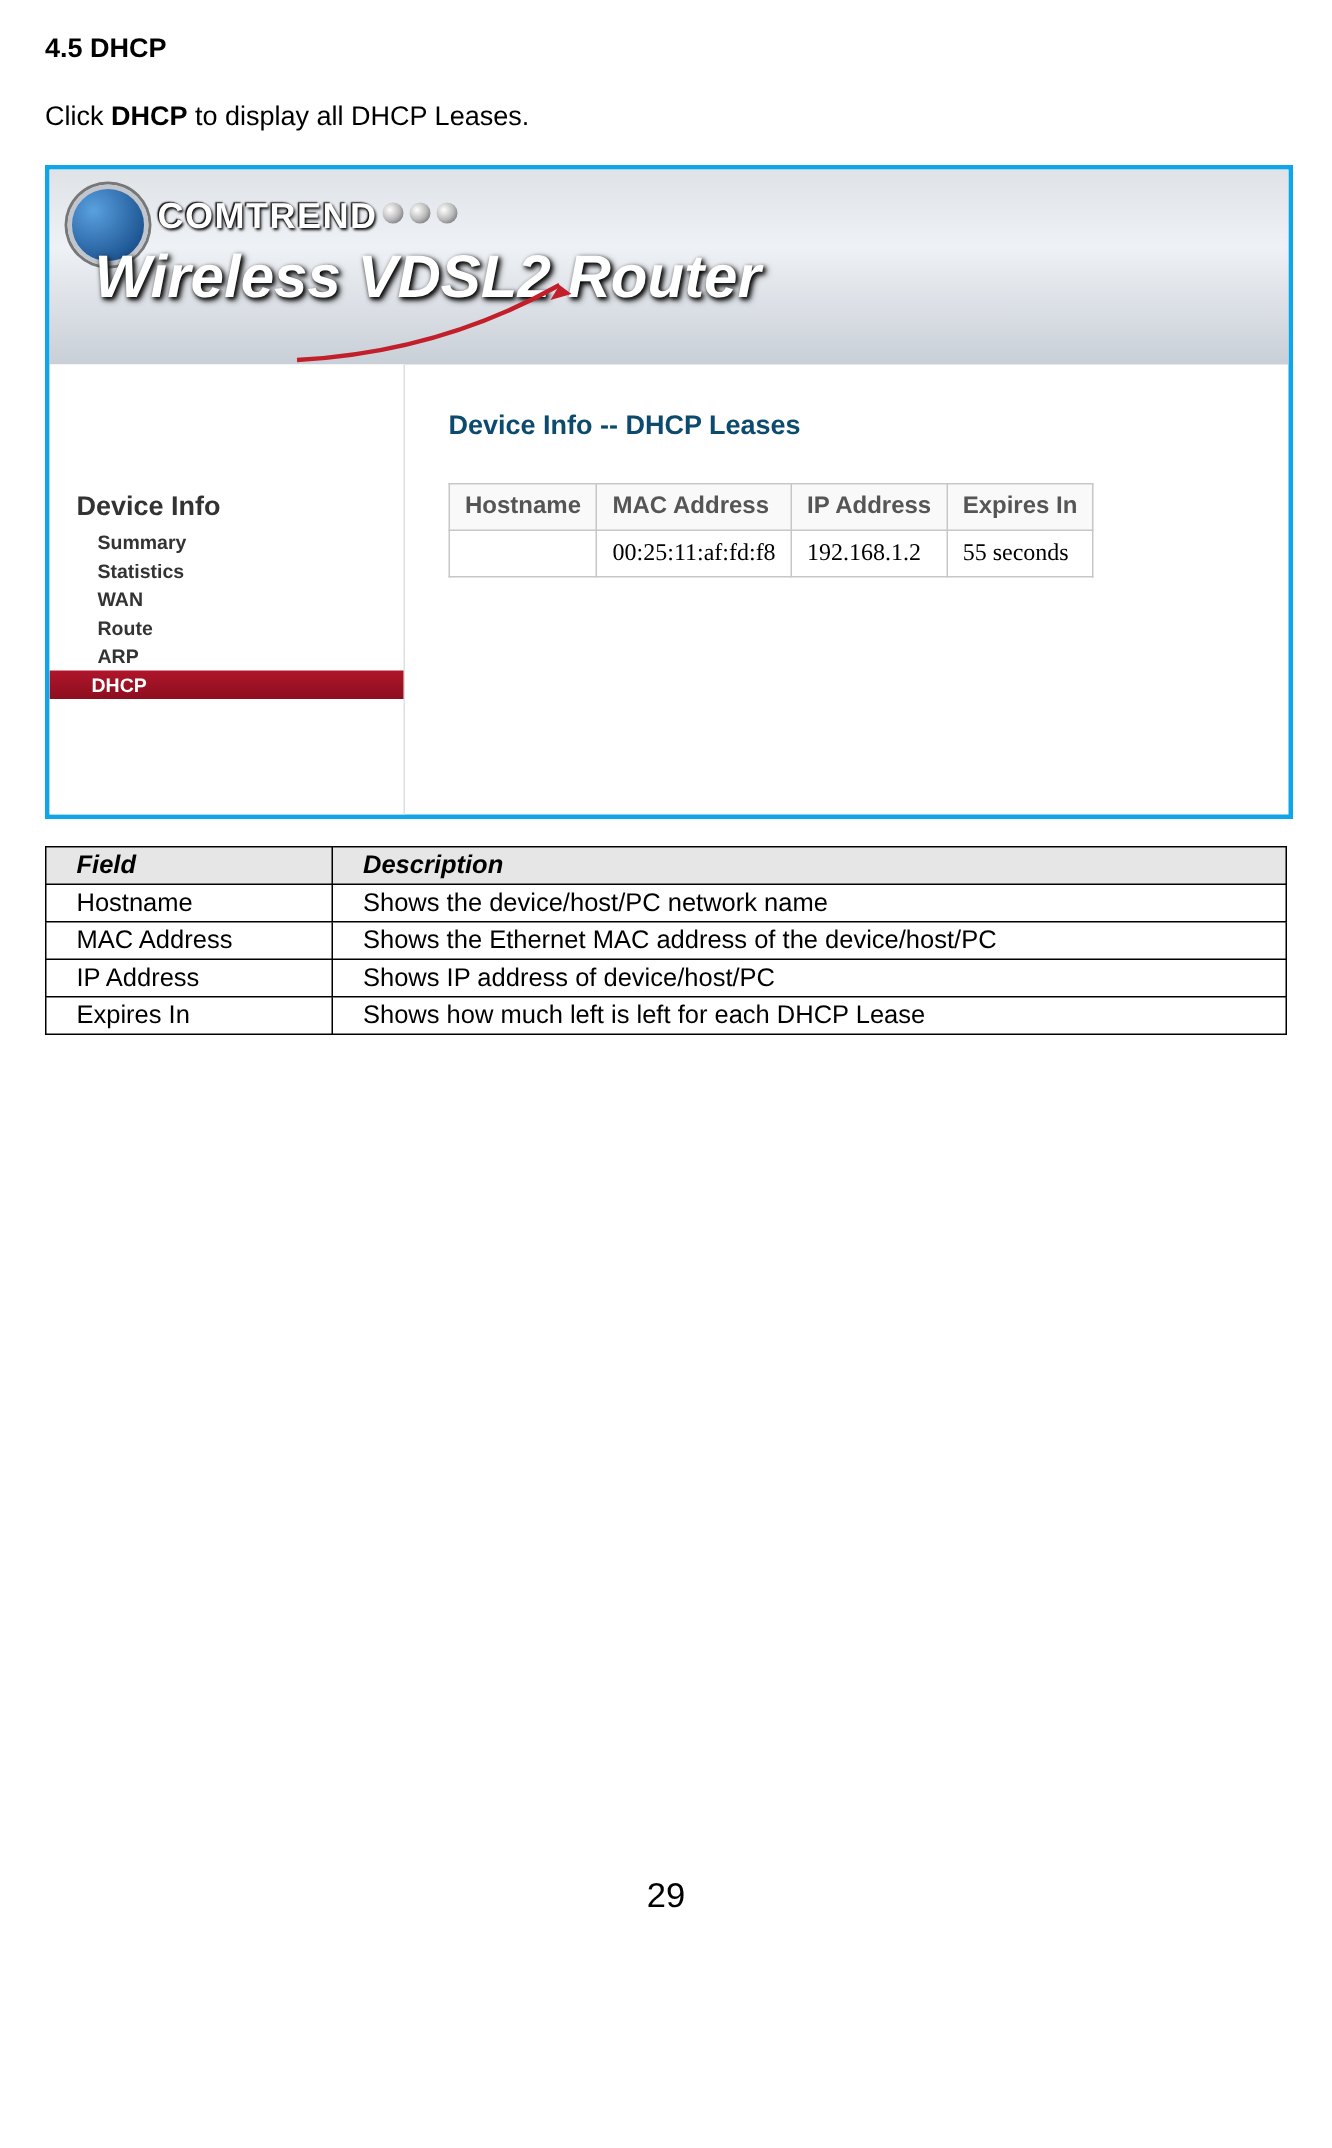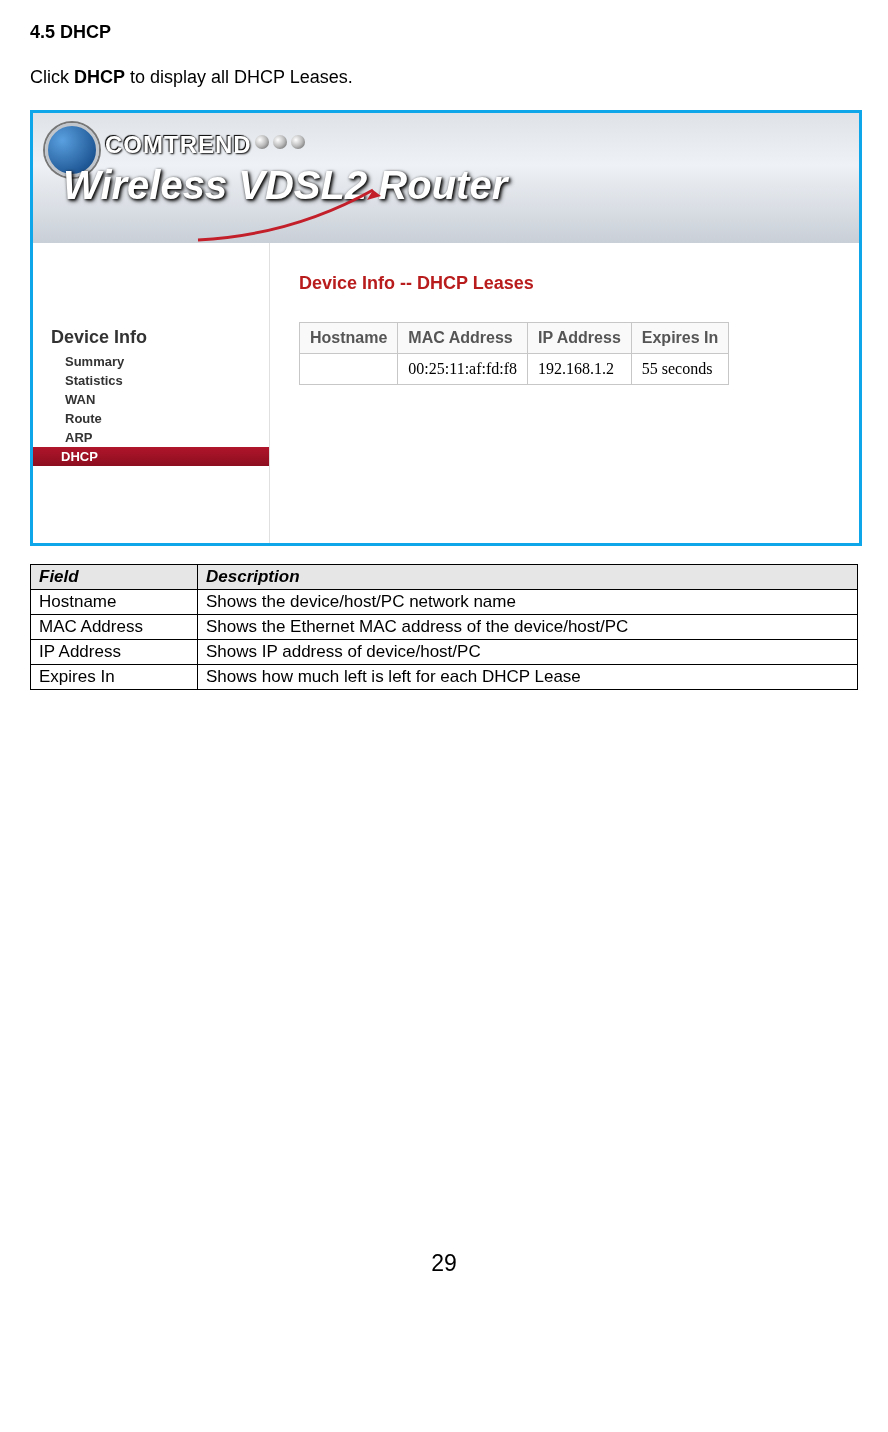--- a/index.html
+++ b/index.html
@@ -127,21 +127,21 @@
   
   .content {
     position: absolute;
     left: 236px; top: 130px; right: 0;
     padding: 30px 20px 0 30px;
   }
   .content-title {
     font-family: Verdana, Arial, sans-serif;
     font-size: 18px;
     font-weight: bold;
-    color: #b91c1c;
+    color: #0c4a6e;
     margin-bottom: 28px;
   }
   table.leases {
     border-collapse: collapse;
   }
   table.leases th, table.leases td {
     border: 1px solid #c7c7c7;
     padding: 6px 10px;
     font-size: 16px;
     color: #555;
@@ -153,21 +153,21 @@
   table.leases td { font-weight: normal; color: #000000; font-family: Liberation Serif, serif; }
 
   
   table.fields {
     width: 828px;
     border-collapse: collapse;
     margin-top: 18px;
   }
   table.fields th, table.fields td {
     border: 1px solid #000;
-    padding: 2px 8px;
+    padding: 2px 20px;
     font-size: 17px;
     text-align: left;
     vertical-align: top;
   }
   table.fields th {
     background: #e6e6e6;
     font-weight: bold;
     font-style: italic;
   }
   table.fields td.field-col { width: 150px; }

